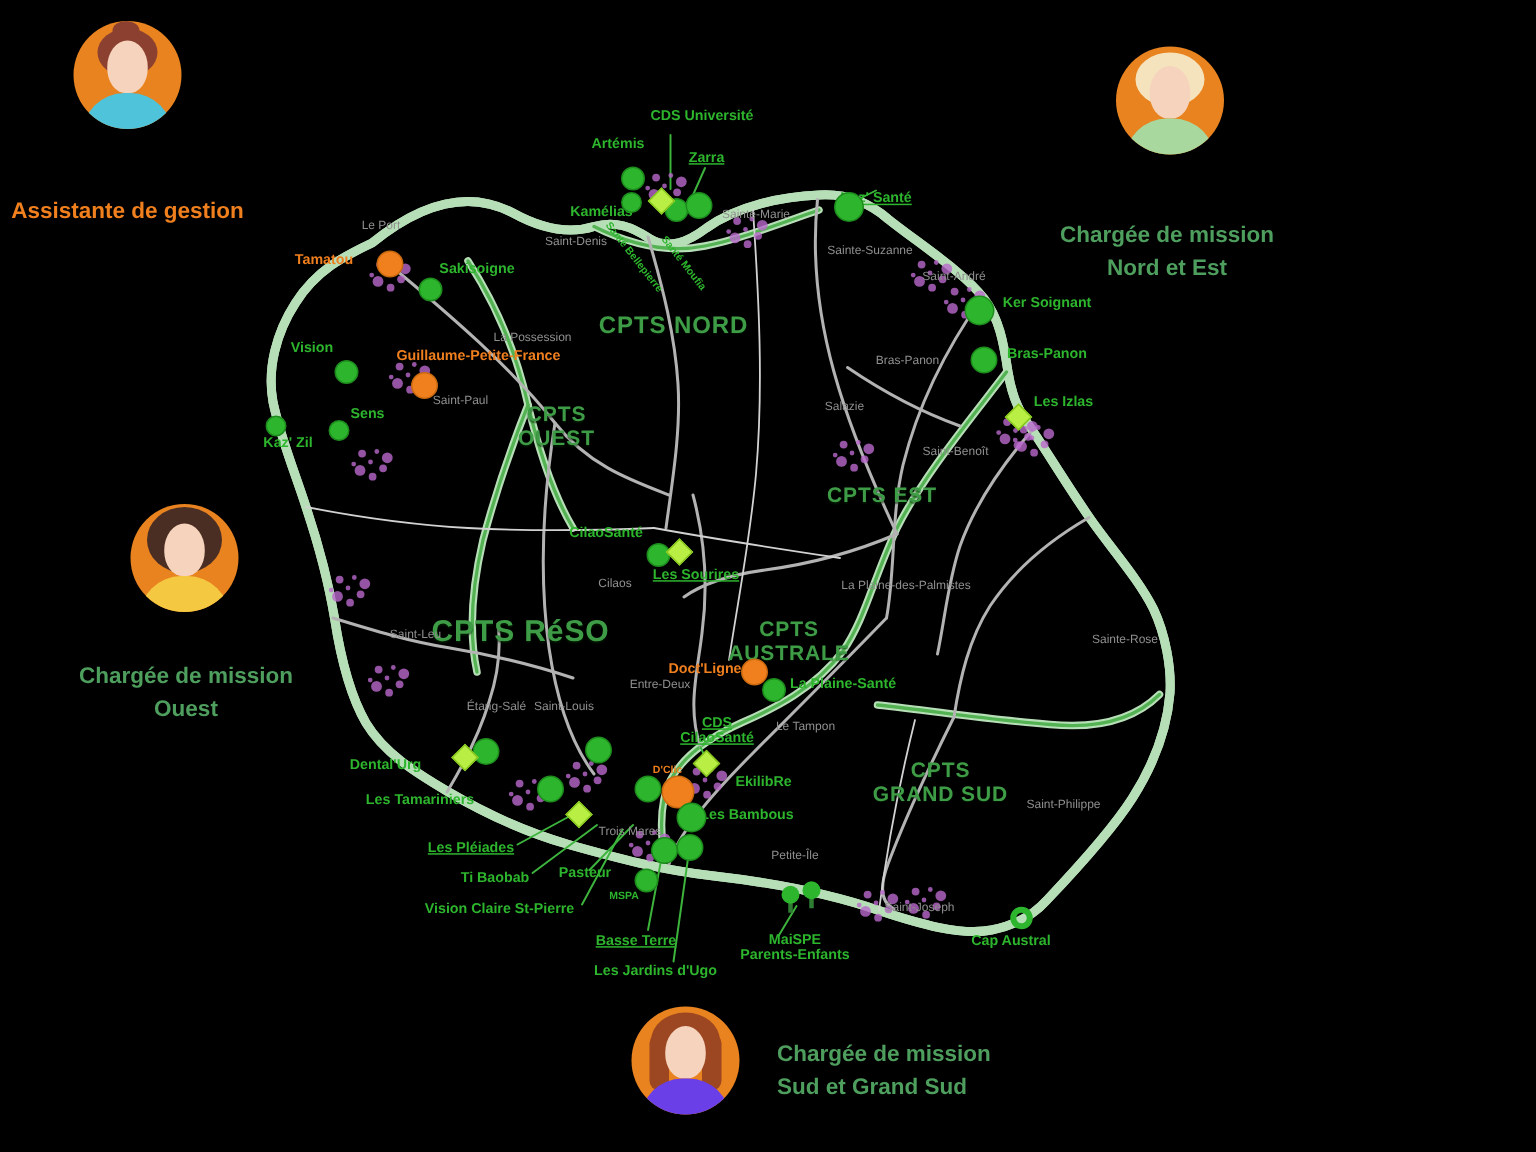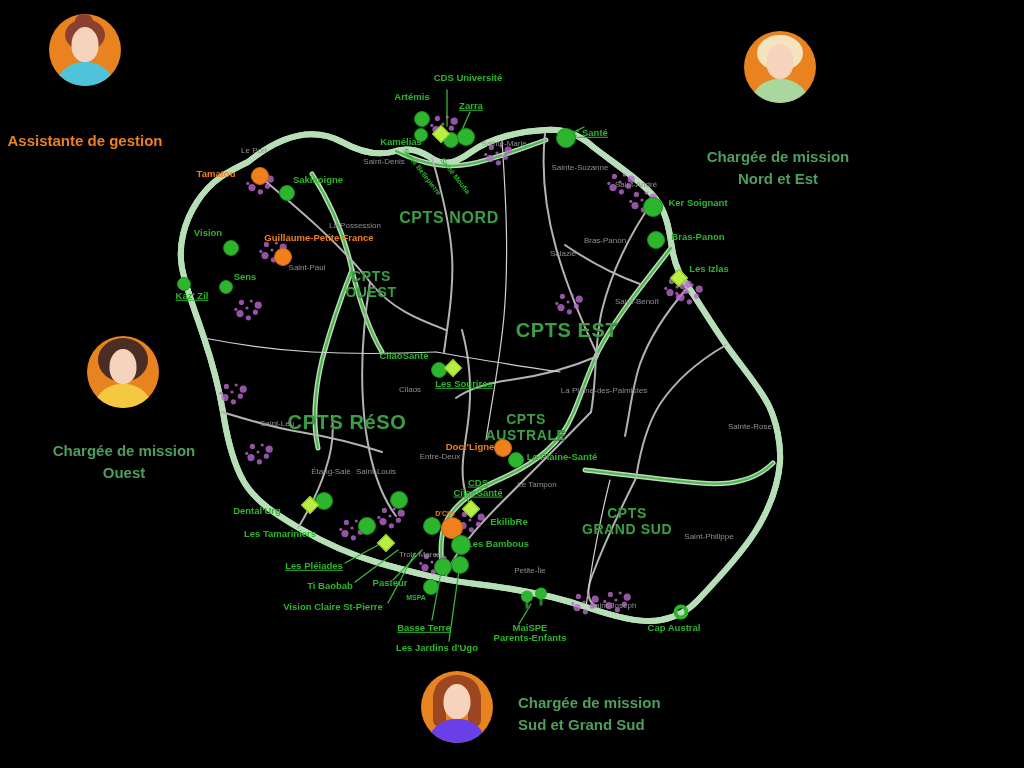--- a/index.html
+++ b/index.html
@@ -272,21 +272,21 @@
   </svg>
 
   <div id="zone-layer">
       <div class="zone" style="font-size: 16px; left: 449px; top: 218px;">
         <div>CPTS NORD</div>
       </div>
       <div class="zone" style="font-size: 14px; left: 371px; top: 284px;">
         <div>CPTS</div>
         <div>OUEST</div>
       </div>
-      <div class="zone" style="font-size: 20px; left: 567px; top: 330px;">
+      <div class="zone" style="font-size: 14px; left: 588px; top: 330px;">
         <div>CPTS EST</div>
       </div>
       <div class="zone" style="font-size: 20px; left: 347px; top: 422px;">
         <div>CPTS RéSO</div>
       </div>
       <div class="zone" style="font-size: 14px; left: 526px; top: 427px;">
         <div>CPTS</div>
         <div>AUSTRALE</div>
       </div>
       <div class="zone" style="font-size: 14px; left: 627px; top: 521px;">
@@ -294,21 +294,21 @@
         <div>GRAND SUD</div>
       </div>
     </div>
   <div id="commune-layer">
       <div class="commune" style="left: 254px; top: 150px;">Le Port</div>
       <div class="commune" style="left: 355px; top: 225px;">La Possession</div>
       <div class="commune" style="left: 384px; top: 161px;">Saint-Denis</div>
       <div class="commune" style="left: 504px; top: 143px;">Sainte-Marie</div>
       <div class="commune" style="left: 580px; top: 167px;">Sainte-Suzanne</div>
       <div class="commune" style="left: 636px; top: 184px;">Saint-André</div>
-      <div class="commune" style="left: 563px; top: 253px; text-align: center;">Salazie</div>
+      <div class="commune" style="left: 563px; top: 271px; text-align: center;">Salazie</div>
       <div class="commune" style="left: 605px; top: 240px;">Bras-Panon</div>
       <div class="commune" style="left: 637px; top: 301px;">Saint-Benoît</div>
       <div class="commune" style="left: 604px; top: 390px;">La Plaine-des-Palmistes</div>
       <div class="commune" style="left: 750px; top: 426px;">Sainte-Rose</div>
       <div class="commune" style="left: 709px; top: 536px;">Saint-Philippe</div>
       <div class="commune" style="left: 603px; top: 605px; padding-left: 20px;">Saint-Joseph</div>
       <div class="commune" style="left: 530px; top: 570px;">Petite-Île</div>
       <div class="commune" style="left: 537px; top: 484px;">Le Tampon</div>
       <div class="commune" style="left: 440px; top: 456px;">Entre-Deux</div>
       <div class="commune" style="left: 420px; top: 554px;">Trois Mares</div>
@@ -327,21 +327,21 @@
       </div>
       <div class="struct" style="left: 208px; top: 233px; transform: translate(-50%, -50%);">
         <div>Vision</div>
       </div>
       <div class="struct orange" style="left: 319px; top: 238px; transform: translate(-50%, -50%);">
         <div>Guillaume-Petite-France</div>
       </div>
       <div class="struct" style="left: 245px; top: 277px; transform: translate(-50%, -50%);">
         <div>Sens</div>
       </div>
-      <div class="struct" style="left: 192px; top: 296px; transform: translate(-50%, -50%); text-decoration: underline;">
+      <div class="struct" style="left: 192px; top: 296px; transform: translate(-50%, -50%);">
         <div>Kaz' Zil</div>
       </div>
       <div class="struct" style="left: 468px; top: 78px; transform: translate(-50%, -50%);">
         <div>CDS Université</div>
       </div>
       <div class="struct" style="left: 412px; top: 97px; transform: translate(-50%, -50%);">
         <div>Artémis</div>
       </div>
       <div class="struct u" style="left: 471px; top: 106px; transform: translate(-50%, -50%);">
         <div>Zarra</div>

